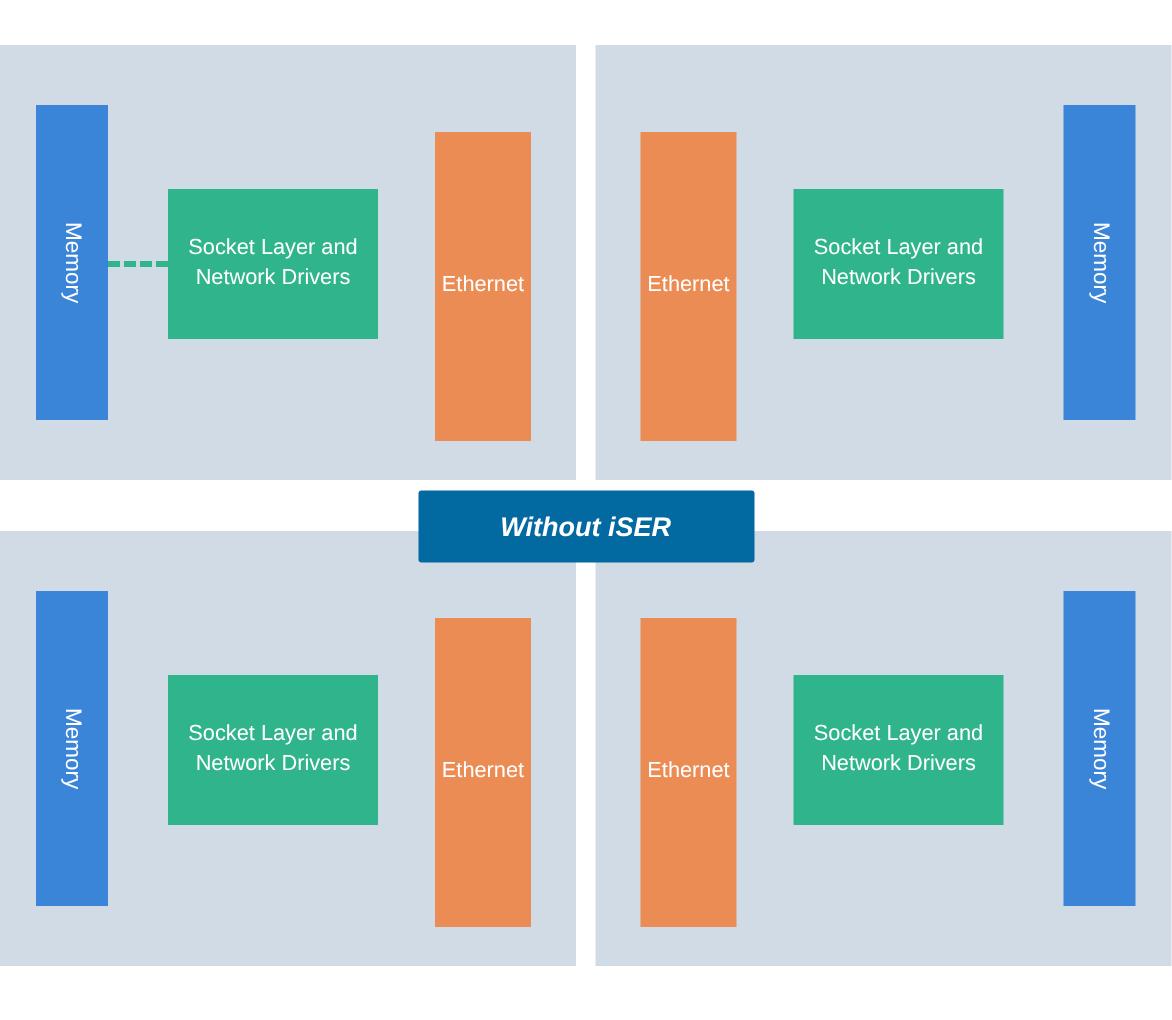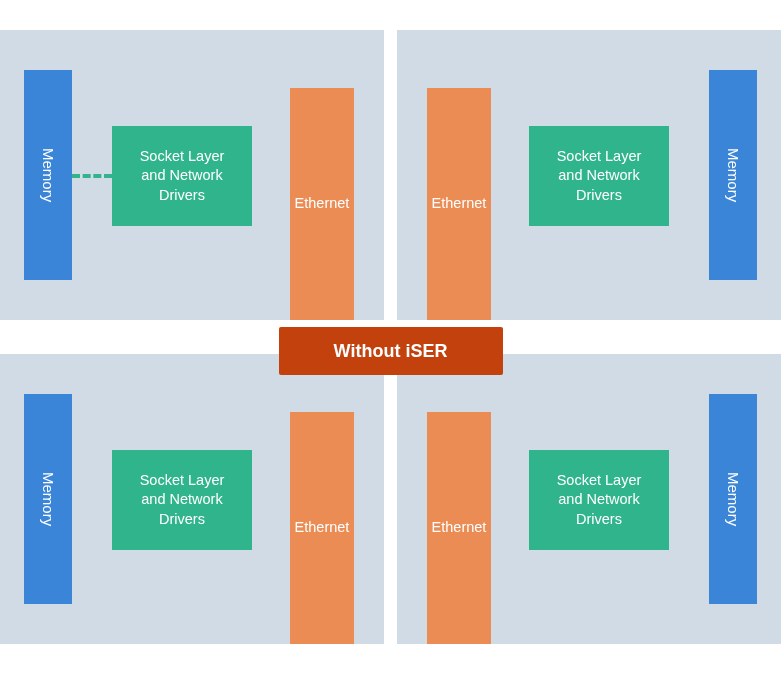--- a/index.html
+++ b/index.html
@@ -28,21 +28,21 @@
     color: #ffffff;
     font-weight: bold;
     font-size: 18px;
     display: flex;
     align-items: center;
     justify-content: center;
     z-index: 5;
     border-radius: 2px;
   }
   .title-with { background: #14aab8; }
-  .title-without { background: #c2410c; }
+  .title-without { background: #0369a1; font-style: italic; }
 
   .panel {
     position: absolute;
     top: 0;
     width: 384px;
     height: 290px;
     background: #d1dbe5;
   }
   .panel-left  { left: 0; }
   .panel-right { right: 0; }
@@ -66,29 +66,29 @@
     font-size: 15px;
   }
   .memory-left  { left: 24px; }
   .memory-right { right: 24px; }
 
   .socket {
     background: #30b48b;
     width: 140px;
     height: 100px;
     top: 96px;
-    padding: 0 18px;
+    padding: 0 4px;
   }
   .socket-left  { left: 112px; }
   .socket-right { right: 112px; }
 
   .ethernet {
     background: #ec8c55;
     width: 64px;
-    height: 232px;
+    height: 206px;
     top: 58px;
   }
   .ethernet-left  { left: 290px; }
   .ethernet-right { right: 290px; }
 
   .dashed-connector {
     position: absolute;
     top: 144px;
     left: 72px;
     width: 40px;

